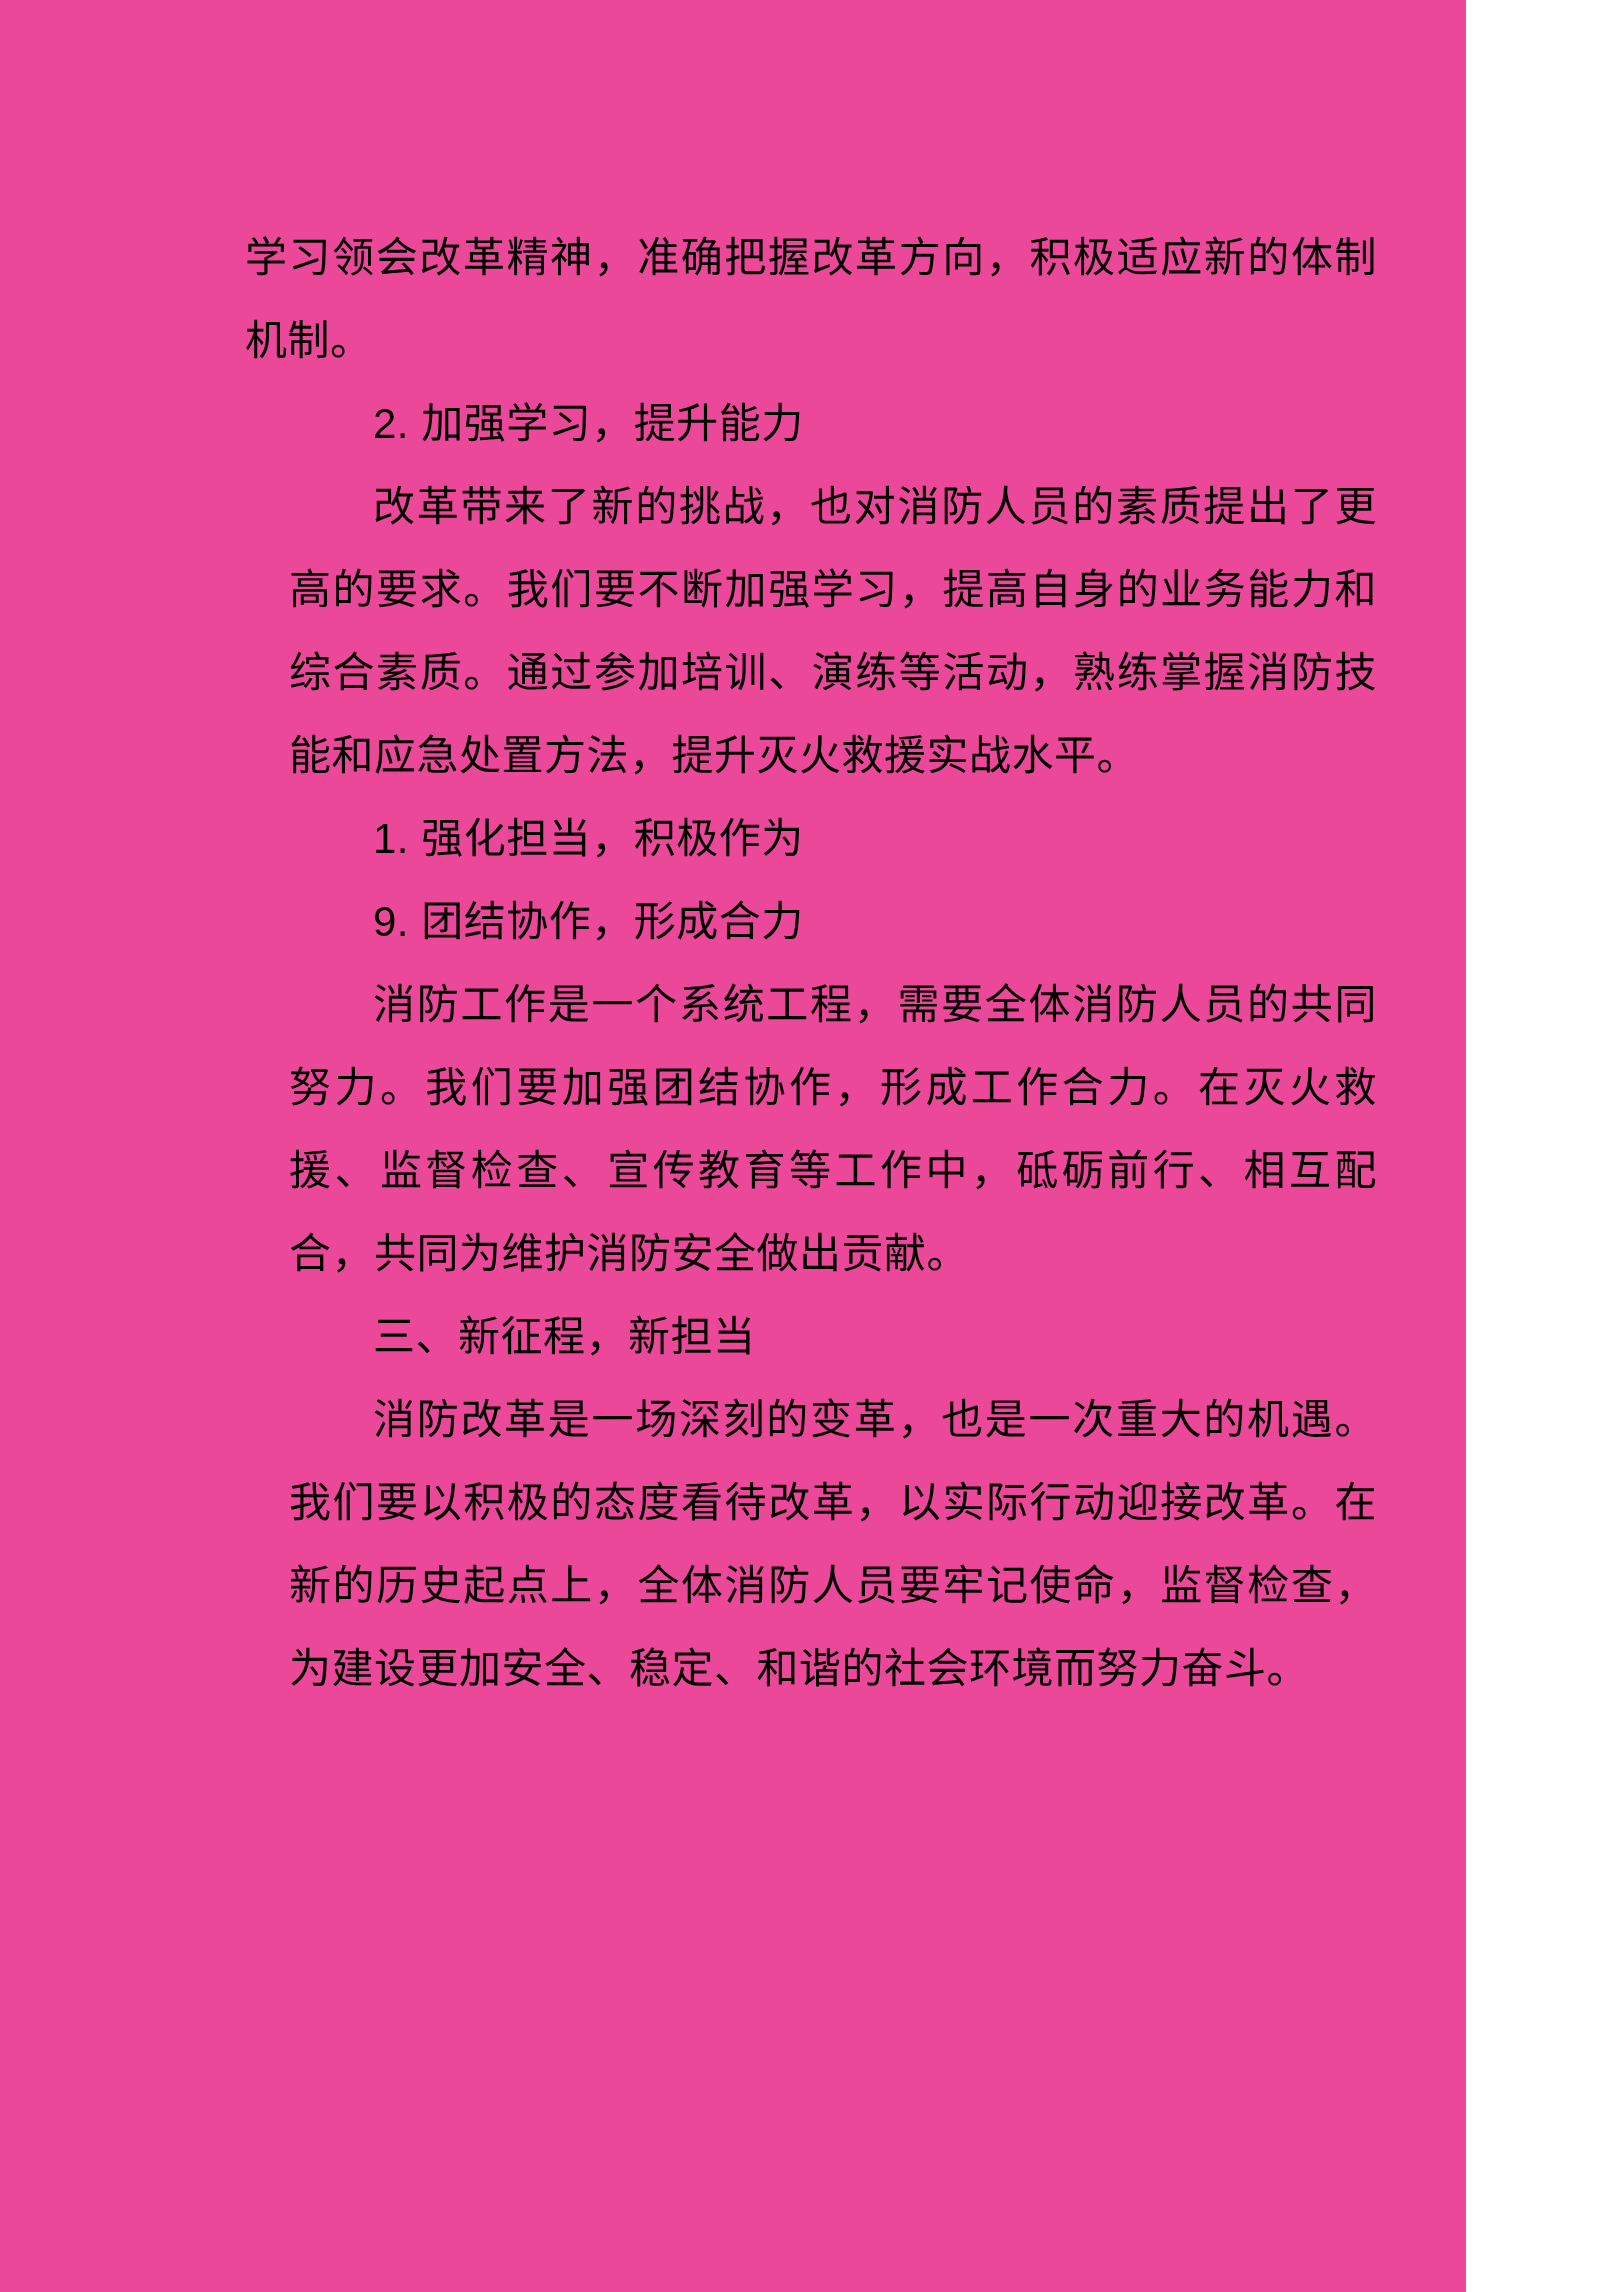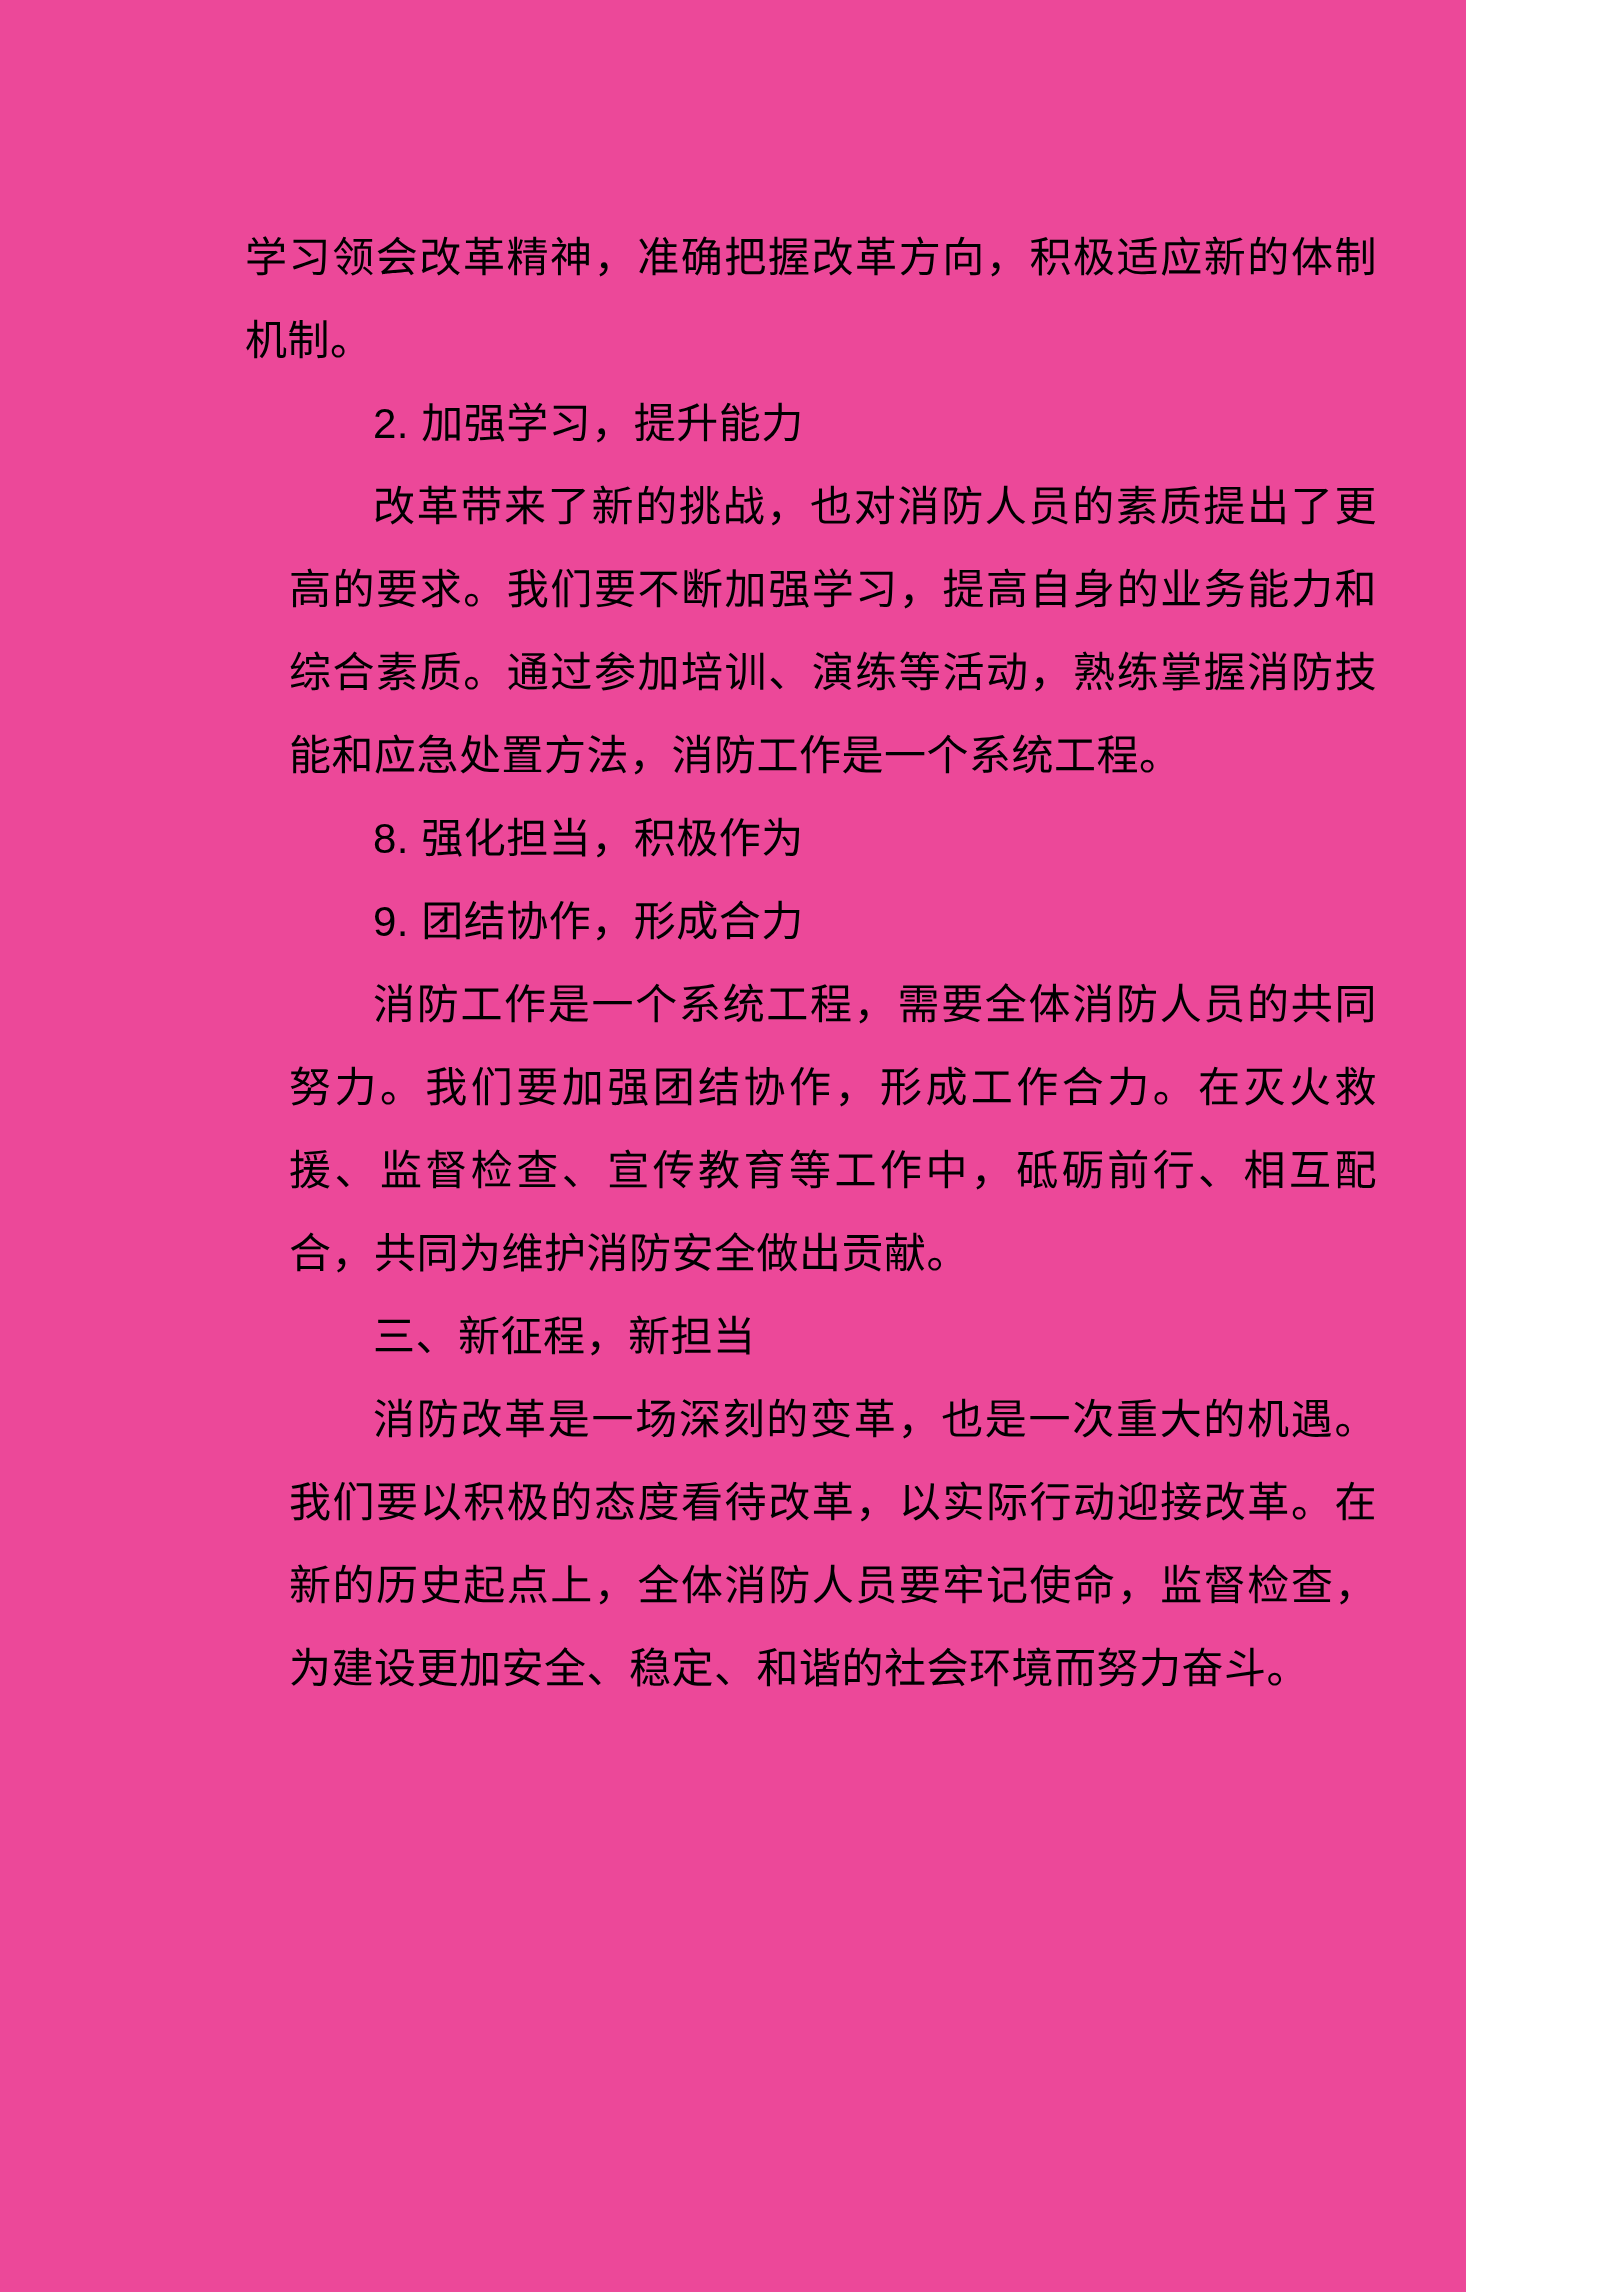--- a/index.html
+++ b/index.html
@@ -39,23 +39,23 @@
 </style>
 </head>
 <body>
 
 <div class="page">
   <div class="content">
     <p class="para">学习领会改革精神，准确把握改革方向，积极适应新的体制机制。</p>
 
     <p class="para indent">2. 加强学习，提升能力</p>
 
-    <p class="para indent">改革带来了新的挑战，也对消防人员的素质提出了更高的要求。我们要不断加强学习，提高自身的业务能力和综合素质。通过参加培训、演练等活动，熟练掌握消防技能和应急处置方法，消防工作是一个系统工程。</p>
+    <p class="para indent">改革带来了新的挑战，也对消防人员的素质提出了更高的要求。我们要不断加强学习，提高自身的业务能力和综合素质。通过参加培训、演练等活动，熟练掌握消防技能和应急处置方法，提升灭火救援实战水平。</p>
 
-    <p class="para indent">8. 强化担当，积极作为</p>
+    <p class="para indent">1. 强化担当，积极作为</p>
 
 
     <p class="para indent">9. 团结协作，形成合力</p>
 
     <p class="para indent">消防工作是一个系统工程，需要全体消防人员的共同努力。我们要加强团结协作，形成工作合力。在灭火救援、监督检查、宣传教育等工作中，砥砺前行、相互配合，共同为维护消防安全做出贡献。</p>
 
     <p class="para indent">三、新征程，新担当</p>
 
     <p class="para indent">消防改革是一场深刻的变革，也是一次重大的机遇。我们要以积极的态度看待改革，以实际行动迎接改革。在新的历史起点上，全体消防人员要牢记使命，监督检查，为建设更加安全、稳定、和谐的社会环境而努力奋斗。</p>
   </div>

